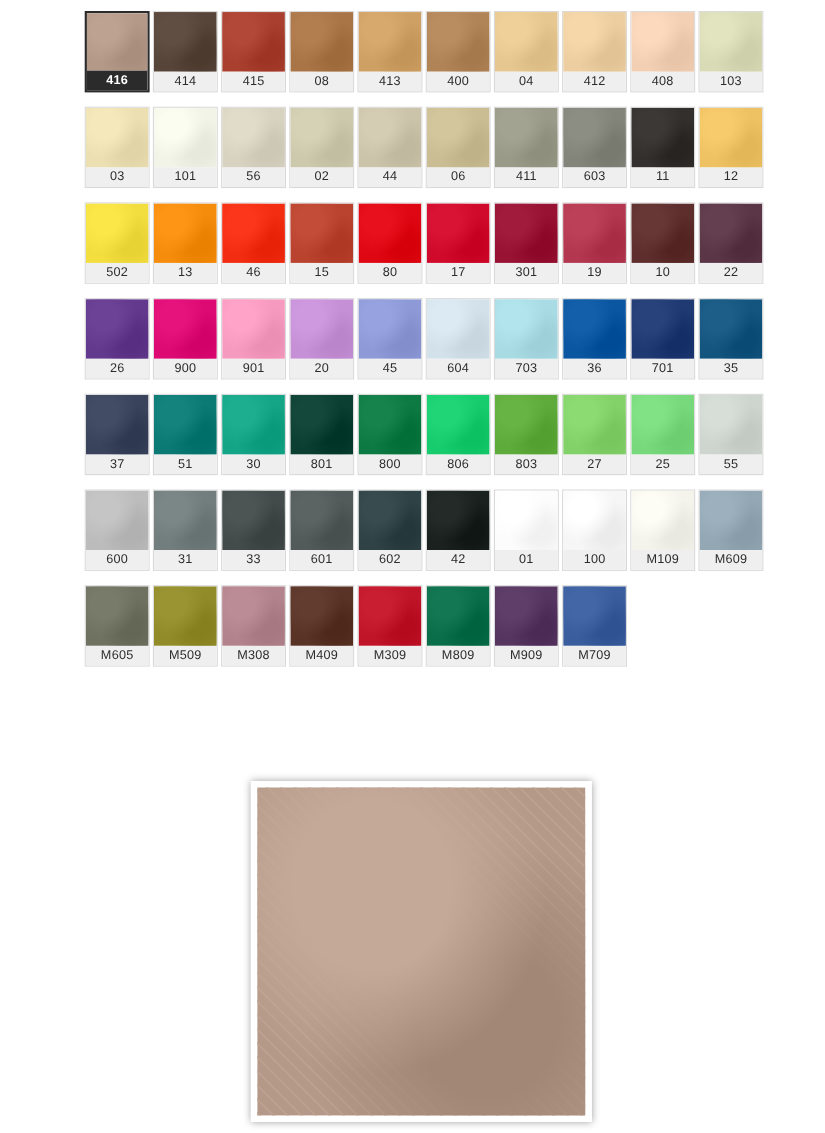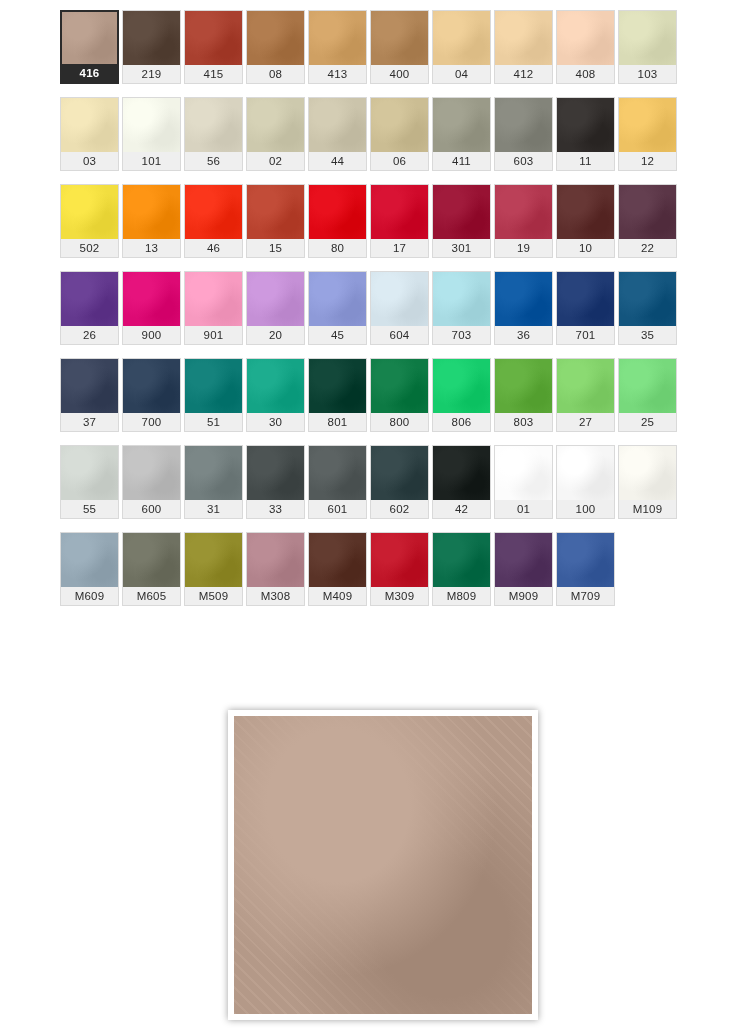--- a/index.html
+++ b/index.html
@@ -23,20 +23,21 @@
     width: 627px;
     height: 687px;
     background: #ffffff;
     box-sizing: border-box;
   }
   #swatch-grid {
     display: flex;
     flex-wrap: wrap;
     align-content: flex-start;
     width: 627px;
+    margin-left: 17px;
   }
 
   .swatch {
     width: 62px;
     height: 87px;
     box-sizing: border-box;
     padding: 0 3px 0 0;
     margin: 0 0 0 0;
     position: relative;
     cursor: pointer;
@@ -108,21 +109,21 @@
   <div id="swatch-grid">
       <div class="swatch selected">
         <div class="swatch-inner">
           <div class="swatch-color" style="background: radial-gradient(circle at 30% 30%, rgb(189, 162, 145) 0px, rgb(189, 162, 145) 22%, rgba(0, 0, 0, 0) 55%), radial-gradient(circle at 72% 68%, rgb(169, 142, 125) 0px, rgb(169, 142, 125) 18%, rgba(0, 0, 0, 0) 52%), linear-gradient(rgb(180, 153, 136), rgb(180, 153, 136));"></div>
           <div class="swatch-label">416</div>
         </div>
       </div>
       <div class="swatch">
         <div class="swatch-inner">
           <div class="swatch-color" style="background: radial-gradient(circle at 30% 30%, rgb(97, 78, 66) 0px, rgb(97, 78, 66) 22%, rgba(0, 0, 0, 0) 55%), radial-gradient(circle at 72% 68%, rgb(77, 58, 46) 0px, rgb(77, 58, 46) 18%, rgba(0, 0, 0, 0) 52%), linear-gradient(rgb(88, 69, 57), rgb(88, 69, 57));"></div>
-          <div class="swatch-label">219</div>
+          <div class="swatch-label">414</div>
         </div>
       </div>
       <div class="swatch">
         <div class="swatch-inner">
           <div class="swatch-color" style="background: radial-gradient(circle at 30% 30%, rgb(178, 73, 56) 0px, rgb(178, 73, 56) 22%, rgba(0, 0, 0, 0) 55%), radial-gradient(circle at 72% 68%, rgb(158, 53, 36) 0px, rgb(158, 53, 36) 18%, rgba(0, 0, 0, 0) 52%), linear-gradient(rgb(169, 64, 47), rgb(169, 64, 47));"></div>
           <div class="swatch-label">415</div>
         </div>
       </div>
       <div class="swatch">
         <div class="swatch-inner">
@@ -343,26 +344,20 @@
       <div class="swatch">
         <div class="swatch-inner">
           <div class="swatch-color" style="background: radial-gradient(circle at 30% 30%, rgb(28, 94, 135) 0px, rgb(28, 94, 135) 22%, rgba(0, 0, 0, 0) 55%), radial-gradient(circle at 72% 68%, rgb(8, 74, 115) 0px, rgb(8, 74, 115) 18%, rgba(0, 0, 0, 0) 52%), linear-gradient(rgb(19, 85, 126), rgb(19, 85, 126));"></div>
           <div class="swatch-label">35</div>
         </div>
       </div>
       <div class="swatch">
         <div class="swatch-inner">
           <div class="swatch-color" style="background: radial-gradient(circle at 30% 30%, rgb(66, 76, 100) 0px, rgb(66, 76, 100) 22%, rgba(0, 0, 0, 0) 55%), radial-gradient(circle at 72% 68%, rgb(46, 56, 80) 0px, rgb(46, 56, 80) 18%, rgba(0, 0, 0, 0) 52%), linear-gradient(rgb(57, 67, 91), rgb(57, 67, 91));"></div>
           <div class="swatch-label">37</div>
-        </div>
-      </div>
-      <div class="swatch">
-        <div class="swatch-inner">
-          <div class="swatch-color" style="background: radial-gradient(circle at 30% 30%, rgb(53, 73, 98) 0px, rgb(53, 73, 98) 22%, rgba(0, 0, 0, 0) 55%), radial-gradient(circle at 72% 68%, rgb(33, 53, 78) 0px, rgb(33, 53, 78) 18%, rgba(0, 0, 0, 0) 52%), linear-gradient(rgb(44, 64, 89), rgb(44, 64, 89));"></div>
-          <div class="swatch-label">700</div>
         </div>
       </div>
       <div class="swatch">
         <div class="swatch-inner">
           <div class="swatch-color" style="background: radial-gradient(circle at 30% 30%, rgb(21, 131, 125) 0px, rgb(21, 131, 125) 22%, rgba(0, 0, 0, 0) 55%), radial-gradient(circle at 72% 68%, rgb(1, 111, 105) 0px, rgb(1, 111, 105) 18%, rgba(0, 0, 0, 0) 52%), linear-gradient(rgb(12, 122, 116), rgb(12, 122, 116));"></div>
           <div class="swatch-label">51</div>
         </div>
       </div>
       <div class="swatch">
         <div class="swatch-inner">

